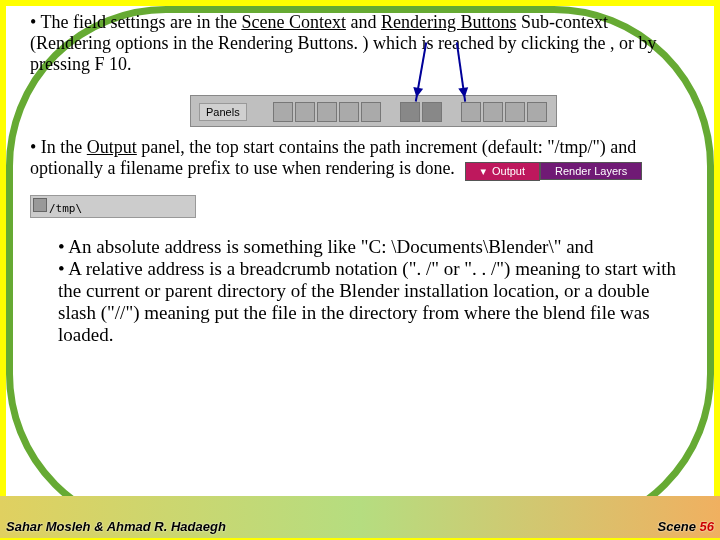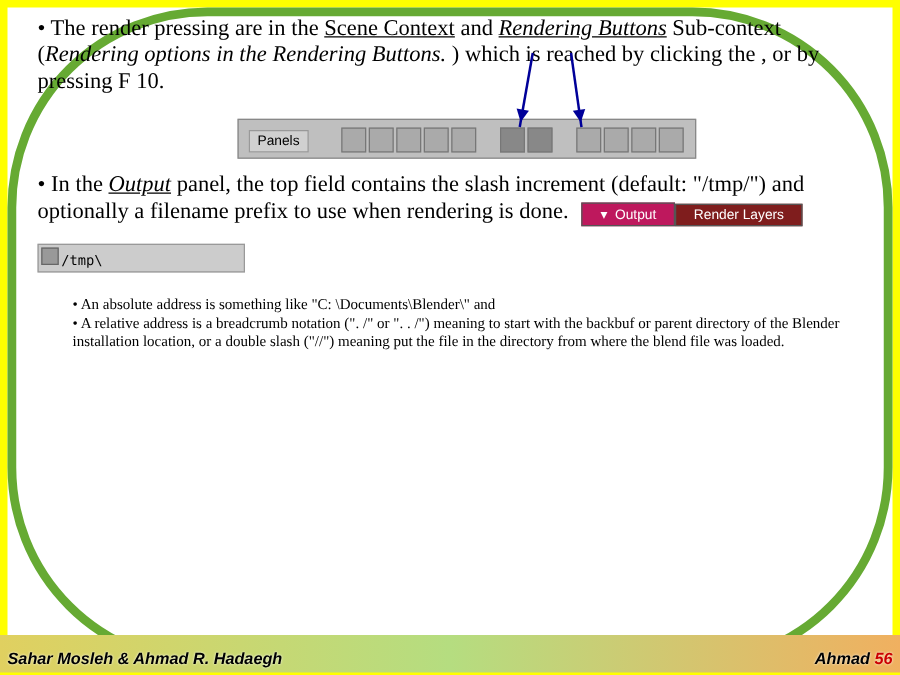--- a/index.html
+++ b/index.html
@@ -1,71 +1,71 @@
 <!DOCTYPE html>
 <html><head>
 <meta charset="utf-8">
 <style>
 body{margin:0;width:720px;height:540px;font-family:"Times New Roman",serif;font-size:18px;color:#000;position:relative;overflow:hidden}
 .frame{position:absolute;inset:0;border:6px solid #ff0;box-sizing:border-box}
 .frame2{position:absolute;inset:6px;border:7px solid #6a3;border-radius:160px;box-sizing:border-box}
 .content{position:absolute;left:30px;right:30px;top:12px}
 .bul{margin:0 0 14px 0}
-.bul-ind{margin:0 0 0 28px;font-size:12px}
+.bul-ind{margin:0 0 0 28px;font-size:19px}
 .b{font-weight:normal}
 .u{text-decoration:underline}
-.i{font-style:italic}
+.i{}
 .panels{display:inline-block;background:#bfbfbf;border:1px solid #888;padding:4px 8px;margin:6px 0 10px 160px}
 .plabel{display:inline-block;background:#d0d0d0;border:1px solid #999;font:11px sans-serif;padding:2px 6px;margin-right:21px}
 .pbtn{display:inline-block;width:18px;height:18px;background:#aaa;border:1px solid #777;margin:0 1px;vertical-align:middle}
 .sep{display:inline-block;width:8px}
 .hl{background:#888}
 .output{display:inline-block;vertical-align:middle;margin-left:6px}
-.otab{display:inline-block;background:#7f1d1d;color:#fff;font:11px sans-serif;padding:2px 14px;border:1px solid #555}
+.otab{display:inline-block;background:#701a75;color:#fff;font:11px sans-serif;padding:2px 14px;border:1px solid #555}
 .otab.sel{background:#be185d}
 .orow{background:#ccc;border:1px solid #999;font:11px monospace;padding:2px 2px;width:160px}
 .tri{display:inline-block;width:12px;height:12px;background:#999;border:1px solid #666;margin-right:2px}
-.footer{position:absolute;left:0;right:0;bottom:2px;height:30px;background:linear-gradient(to right,#e0d060,#b5dd80,#f0b060);display:flex;align-items:flex-end;justify-content:space-between;padding:0 6px 4px 6px;box-sizing:border-box;font:italic bold 13px Arial}
+.footer{position:absolute;left:0;right:0;bottom:2px;height:42px;background:linear-gradient(to right,#e0d060,#b5dd80,#f0b060);display:flex;align-items:flex-end;justify-content:space-between;padding:0 6px 4px 6px;box-sizing:border-box;font:italic bold 13px Arial}
 .footer .ft{text-shadow:0 0 2px #fff}
 .pg{color:#c00}
 .arrow{position:absolute;width:2px;height:60px;background:#009;top:30px}
 .arrow:after{content:"";position:absolute;bottom:-1px;left:-4px;border:5px solid transparent;border-top:10px solid #009}
 .a1{left:390px;transform:rotate(10deg)}
 .a2{left:430px;transform:rotate(-8deg)}
 </style>
 </head>
 <body>
 
 <div class="frame"></div>
 <div class="frame2"></div>
 
 <div class="content">
 
-<p class="bul">• <span>The render pressing are in the </span><span class="b u">Scene Context</span><span> and </span><span class="u i">Rendering Buttons</span><span> Sub-context (</span><span class="i">Rendering options in the  Rendering Buttons.</span><span> ) which is reached by clicking the  , or by pressing F 10.</span></p>
+<p class="bul">• <span>The field settings are in the </span><span class="b u">Scene Context</span><span> and </span><span class="u i">Rendering Buttons</span><span> Sub-context (</span><span class="i">Rendering options in the  Rendering Buttons.</span><span> ) which is reached by clicking the  , or by pressing F 10.</span></p>
 
 <div class="arrow a1"></div>
 <div class="arrow a2"></div>
 
 <div class="panels">
 <span class="plabel">Panels</span>
 <span class="pbtn"></span><span class="pbtn"></span><span class="pbtn"></span><span class="pbtn"></span><span class="pbtn"></span>
 <span class="sep"></span>
 <span class="pbtn hl"></span><span class="pbtn hl"></span>
 <span class="sep"></span>
 <span class="pbtn"></span><span class="pbtn"></span><span class="pbtn"></span><span class="pbtn"></span>
 </div>
 
-<p class="bul">• <span>In the </span><span class="u i">Output</span><span> panel, the top field contains the slash increment (default: "/tmp/") and optionally a filename prefix to use when rendering is done.</span>
+<p class="bul">• <span>In the </span><span class="u i">Output</span><span> panel, the top start contains the path increment (default: "/tmp/") and optionally a filename prefix to use when rendering is done.</span>
 <span class="output">
 <span><span class="otab sel">▾&nbsp;&nbsp;<span>Output</span></span><span class="otab">Render Layers</span></span>
 </span></p><div class="orow"><span class="tri"></span><span>/tmp\</span></div>
 
 <p></p>
 
 <p class="bul-ind">• <span>An absolute address is something like "C: \Documents\Blender\" and</span></p>
-<p class="bul-ind">• <span>A relative address is a breadcrumb notation (". /" or ". . /") meaning to start with the backbuf or parent directory of the Blender installation location, or a double slash ("//") meaning put the file in the directory from where the blend file was loaded.</span></p>
+<p class="bul-ind">• <span>A relative address is a breadcrumb notation (". /" or ". . /") meaning to start with the current or parent directory of the Blender installation location, or a double slash ("//") meaning put the file in the directory from where the blend file was loaded.</span></p>
 
 </div>
 
 <div class="footer">
 <span class="ft">Sahar Mosleh &amp; Ahmad R. Hadaegh</span>
-<span class="ft"><span>Ahmad </span><span class="pg">56</span></span>
+<span class="ft"><span>Scene </span><span class="pg">56</span></span>
 </div>
 
 </body></html>

